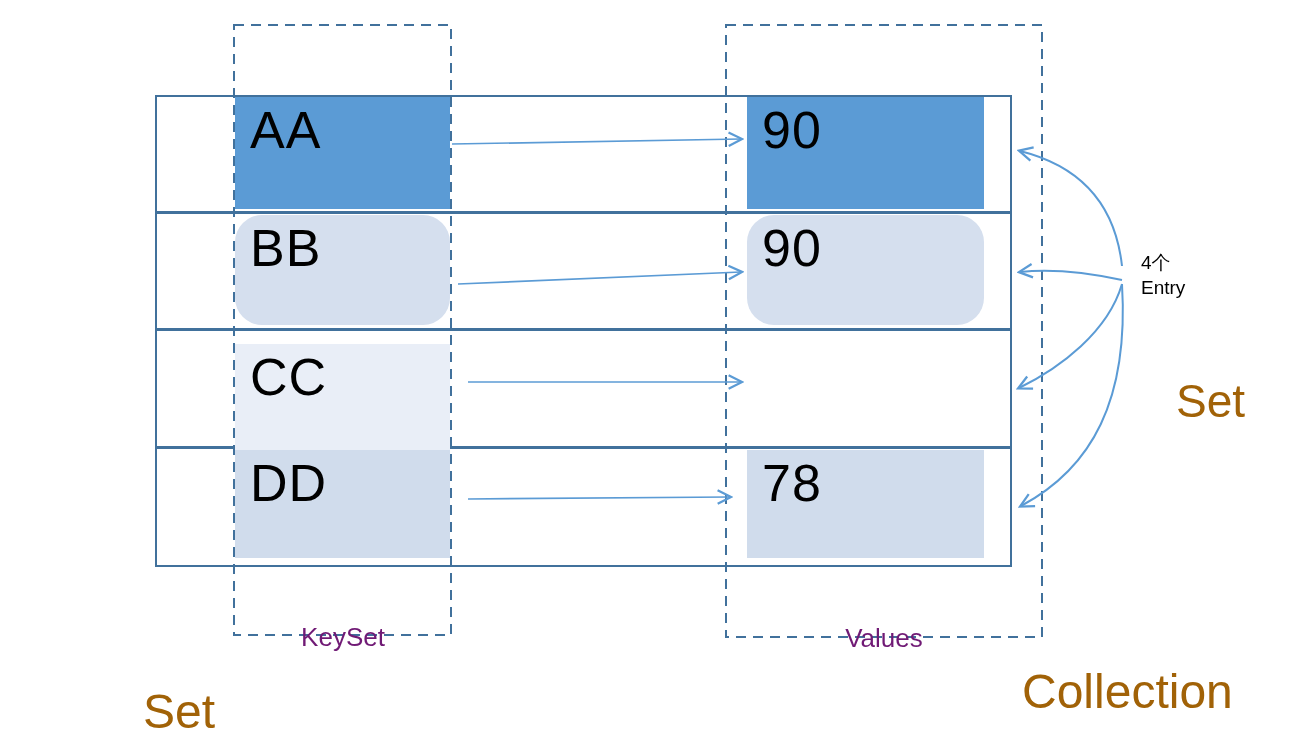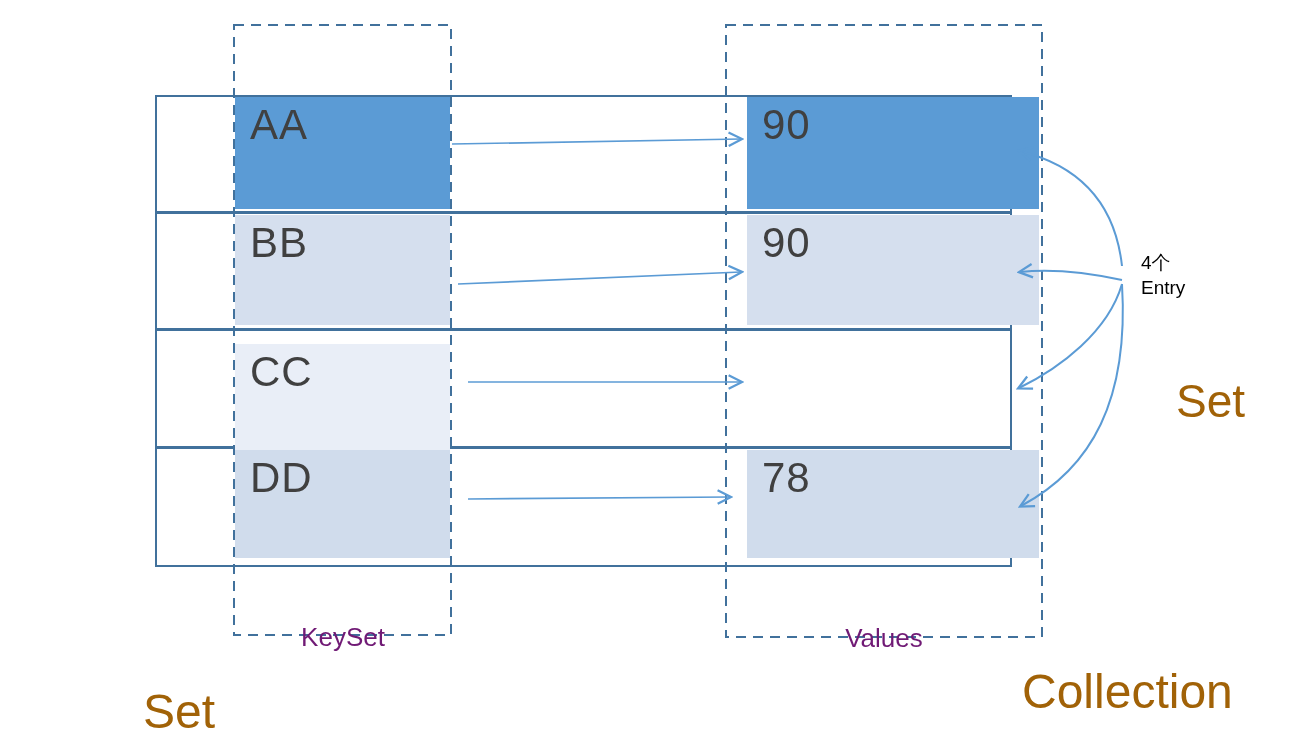--- a/index.html
+++ b/index.html
@@ -25,29 +25,29 @@
     background: #41719C;
   }
   .divider-1 { top: 211px; }
   .divider-2 { top: 328px; }
   .divider-3 { top: 446px; }
 
   
   .cell {
     box-sizing: border-box;
     padding: 4px 0 0 15px;
-    font-size: 42px;
+    font-size: 52px;
     line-height: 1.12;
-    color: #404040;
+    color: #000000;
     letter-spacing: 1px;
   }
   .keycol   { left: 235px; width: 215px; }
-  .valuecol { left: 747px; width: 292px; }
+  .valuecol { left: 747px; width: 237px; }
   .rowtop-1 { top: 97px;  height: 112px; }
-  .rowtop-2 { top: 215px; height: 110px; }
+  .rowtop-2 { top: 215px; height: 110px; border-radius: 27px; }
   .rowtop-3 { top: 332px; height: 111px; margin-top: 12px; }
   .rowtop-4 { top: 450px; height: 108px; }
 
   
   svg.overlay {
     position: absolute; left: 0; top: 0;
     width: 1297px; height: 745px;
     pointer-events: none;
     overflow: visible;
   }

